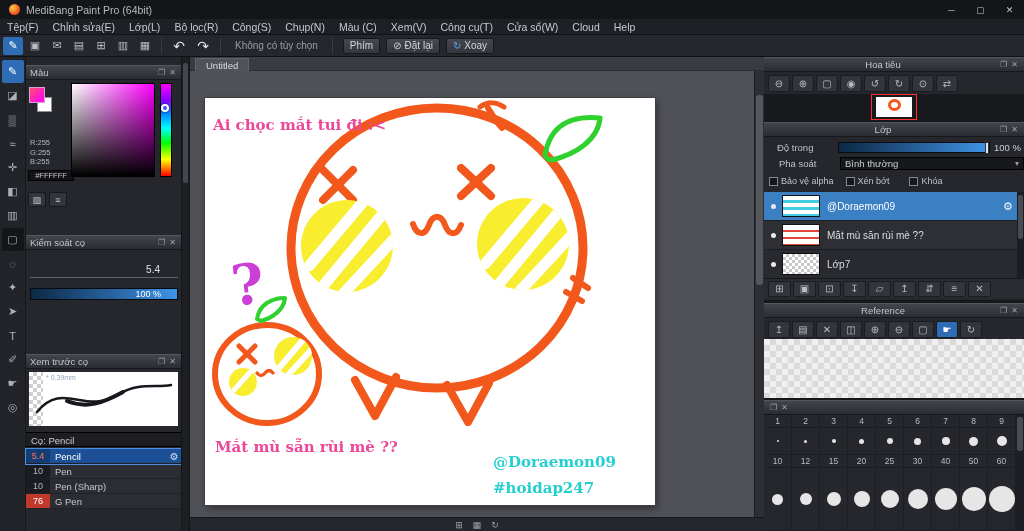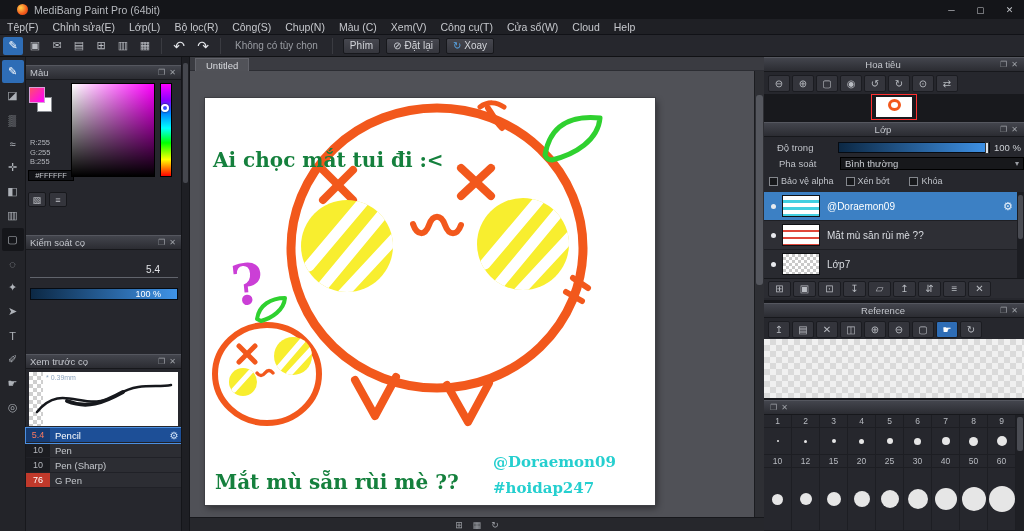--- a/index.html
+++ b/index.html
@@ -1,21 +1,21 @@
 <!DOCTYPE html>
 <html><head>
 <meta charset="utf-8">
 <style>
 *{margin:0;padding:0;box-sizing:border-box;}
 html,body{width:1024px;height:531px;overflow:hidden;}
 body{font-family:"Liberation Sans",sans-serif;background:#232429;color:#c8cacf;}
 .app{position:relative;width:1024px;height:531px;background:#232429;}
 
 
-.titlebar{position:absolute;left:0;top:0;width:100%;height:19px;background:#141519;display:flex;align-items:center;padding-left:17px;}
+.titlebar{position:absolute;left:0;top:0;width:100%;height:19px;background:#141519;display:flex;align-items:center;padding-left:9px;}
 .appicon{width:11px;height:11px;border-radius:50%;background:radial-gradient(circle at 35% 35%,#ffd24a,#f2581c 60%,#c23a10);margin-right:6px;flex:none;}
 .titletext{font-size:10.5px;color:#b6b9be;}
 .wincontrols{margin-left:auto;display:flex;height:100%;}
 .wbtn{width:29px;height:100%;display:flex;align-items:center;justify-content:center;font-size:9px;color:#c2c4c9;}
 
 
 .menubar{position:absolute;left:0;top:19px;width:100%;height:16px;background:#1f2025;display:flex;align-items:center;border-bottom:1px solid #111217;}
 .mi{font-size:10.5px;color:#c6c8cd;padding:0 7px;line-height:16px;white-space:nowrap;}
 
 
@@ -80,21 +80,21 @@
 .bsz.red{background:#c0392b !important;color:#fff !important;}
 .bname{padding-left:5px;flex:1;}
 .bgear{width:16px;color:#cfe2f8;font-size:10px;text-align:center;}
 
 
 .canvasarea{position:absolute;left:190px;top:0;width:574px;height:100%;background:#505157;}
 .tabrow{position:absolute;left:0;top:0;width:100%;height:14px;background:#3a3b41;border-bottom:1px solid #2c2d33;}
 .tab{position:absolute;left:5px;top:1px;height:13px;background:#515258;color:#d9dbdf;font-size:9.5px;padding:0 10px;display:flex;align-items:center;border:1px solid #63646b;border-bottom:none;}
 .canvas{position:absolute;left:15px;top:41px;width:450px;height:407px;background:#fff;box-shadow:0 0 0 1px #3e3f44,2px 3px 7px rgba(0,0,0,.45);}
 .art{position:absolute;left:0;top:0;}
-.cap{position:absolute;font-family:"DejaVu Serif",serif;font-weight:bold;color:#15803d;font-size:20px;white-space:nowrap;margin-top:32px;}
+.cap{position:absolute;font-family:"DejaVu Serif",serif;font-weight:bold;color:#ec4899;font-size:15px;white-space:nowrap;}
 .cap-top{left:8px;top:18px;}
 .cap-bottom{left:10px;top:340px;}
 .sig{position:absolute;font-family:"DejaVu Serif",serif;font-weight:bold;color:#25cfcf;font-size:15px;white-space:nowrap;}
 .sig1{left:288px;top:355px;}
 .sig2{left:288px;top:381px;}
 .vscroll{position:absolute;right:0;top:14px;width:10px;bottom:14px;background:#2e2f34;border-left:1px solid #1c1d21;}
 .vthumb{position:absolute;left:1px;right:1px;top:24px;height:190px;background:#55575e;border-radius:3px;}
 .statusbar{position:absolute;left:0;bottom:0;width:100%;height:14px;background:#26272c;border-top:1px solid #17181c;display:flex;align-items:center;justify-content:center;gap:10px;}
 .sbic{font-size:9px;color:#9ea1a7;}
 
@@ -280,20 +280,21 @@
           <span class="hic">✕</span>
         </div>
         <div class="pbox">
           <div class="pcheck"></div>
           <svg width="149" height="54" viewBox="0 0 149 54">
             <path d="M8,40 C34,8 56,44 90,22 C110,10 128,16 142,13" fill="none" stroke="#16181d" stroke-width="2.5" stroke-linecap="round"></path>
             <path d="M38,29 C58,37 74,31 94,20" fill="none" stroke="#16181d" stroke-width="4" stroke-linecap="round"></path>
           </svg>
           <span class="pmin">* 0.39mm</span>
         </div>
+        <div class="pcur">Cọ: Pencil</div>
         <div class="blist">
           <div class="brow sel">
             <span class="bsz">5.4</span>
             <span class="bname">Pencil</span>
             <span class="bgear">⚙</span>
           </div>
           <div class="brow">
             <span class="bsz">10</span>
             <span class="bname">Pen</span>
           </div>

